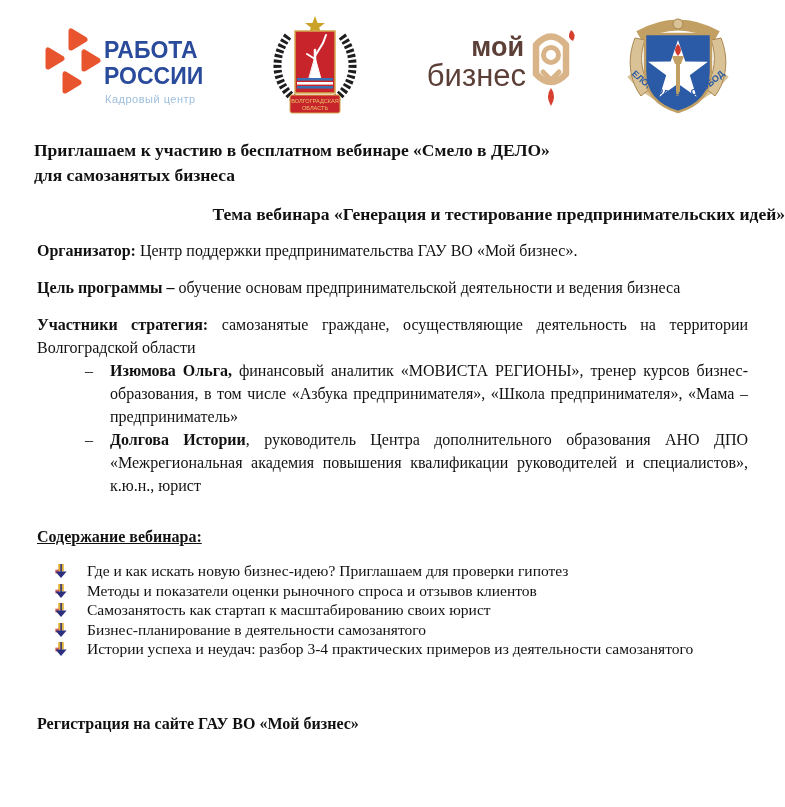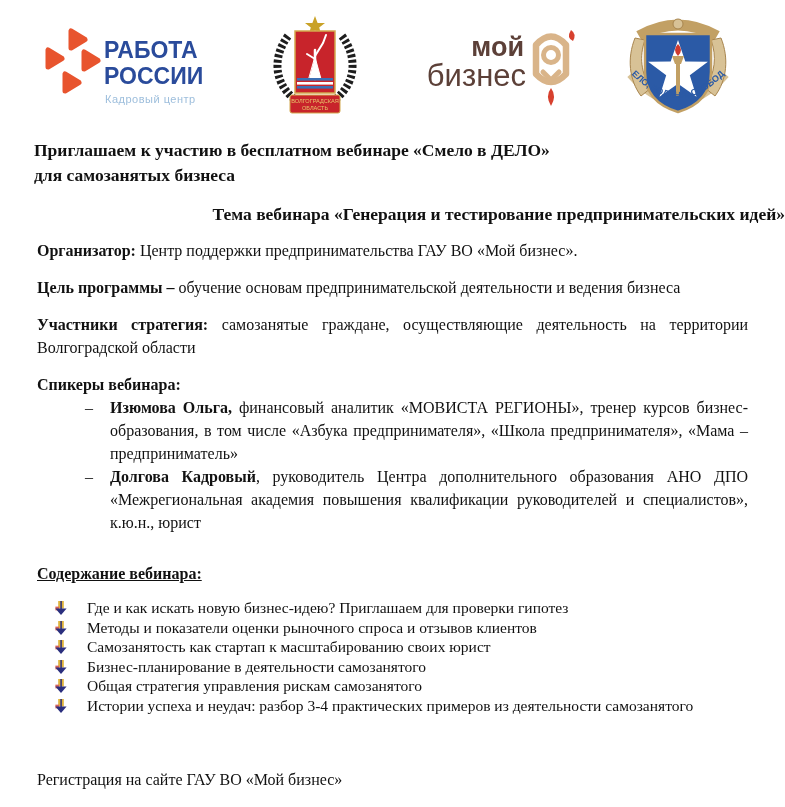--- a/index.html
+++ b/index.html
@@ -55,21 +55,21 @@
     position: relative;
     padding-left: 50px;
     line-height: 19.5px;
     font-size: 15.5px;
   }
   .topic-item .bullet-ico {
     position: absolute;
     left: 17px; top: 3px;
     width: 14px; height: 15px;
   }
-  .footer-reg { margin-top: 56px; font-weight: normal; }
+  .footer-reg { margin-top: 56px; font-weight: bold; }
   .logo-sans text { font-family: "Liberation Sans", sans-serif; }
 </style>
 </head>
 <body>
 
 <div class="logos-row">
 
   <svg class="logo-sans" width="182" height="96" viewBox="0 0 182 96">
     <g fill="#e8542e" stroke="#e8542e" stroke-width="5" stroke-linejoin="round">
       <polygon points="29,13 29,30 43,21.5"></polygon>
@@ -144,28 +144,27 @@
 <div class="subtitle">Тема вебинара «Генерация и тестирование предпринимательских идей»</div>
 
 <div class="doc-body">
 
   <p class="para"><b>Организатор:</b><span> Центр поддержки предпринимательства ГАУ ВО «Мой бизнес».</span></p>
 
   <p class="para"><b>Цель программы –</b><span> обучение основам предпринимательской деятельности и ведения бизнеса</span></p>
 
   <p class="para"><b>Участники стратегия:</b><span> самозанятые граждане, осуществляющие деятельность на территории Волгоградской области</span></p>
 
-  <p class="heading"><b>Спикеры вебинара:</b></p>
 
   <ul class="speakers-list">
     <li class="speaker-item">
       <span class="dash">–</span><b>Изюмова Ольга,</b><span> финансовый аналитик «МОВИСТА РЕГИОНЫ», тренер курсов бизнес-образования, в том числе «Азбука предпринимателя», «Школа предпринимателя», «Мама – предприниматель»</span>
     </li>
     <li class="speaker-item">
-      <span class="dash">–</span><b>Долгова Кадровый</b><span>, руководитель Центра дополнительного образования АНО ДПО «Межрегиональная академия повышения квалификации руководителей и специалистов», к.ю.н., юрист</span>
+      <span class="dash">–</span><b>Долгова Истории</b><span>, руководитель Центра дополнительного образования АНО ДПО «Межрегиональная академия повышения квалификации руководителей и специалистов», к.ю.н., юрист</span>
     </li>
   </ul>
 
   <p class="heading underlined" style="margin-top:28px"><b><span>Содержание вебинара:</span></b></p>
 
   <ul class="topics-list">
     <li class="topic-item">
       <svg class="bullet-ico" viewBox="0 0 14 16">
           <rect x="4" y="0" width="6" height="8" fill="#e0b43c"></rect>
           <rect x="1" y="6" width="4" height="4" fill="#d4635d"></rect>
@@ -201,28 +200,19 @@
         </svg>
       <span>Бизнес-планирование в деятельности самозанятого</span>
     </li>
     <li class="topic-item">
       <svg class="bullet-ico" viewBox="0 0 14 16">
           <rect x="4" y="0" width="6" height="8" fill="#e0b43c"></rect>
           <rect x="1" y="6" width="4" height="4" fill="#d4635d"></rect>
           <polygon points="1,8 13,8 7,15" fill="#2b2f7e"></polygon>
           <rect x="6.3" y="0" width="1.6" height="10" fill="#2b2f7e"></rect>
         </svg>
-      <span>Общая стратегия управления рискам самозанятого</span>
-    </li>
-    <li class="topic-item">
-      <svg class="bullet-ico" viewBox="0 0 14 16">
-          <rect x="4" y="0" width="6" height="8" fill="#e0b43c"></rect>
-          <rect x="1" y="6" width="4" height="4" fill="#d4635d"></rect>
-          <polygon points="1,8 13,8 7,15" fill="#2b2f7e"></polygon>
-          <rect x="6.3" y="0" width="1.6" height="10" fill="#2b2f7e"></rect>
-        </svg>
       <span>Истории успеха и неудач: разбор 3-4 практических примеров из деятельности самозанятого</span>
     </li>
   </ul>
 
   <p class="footer-reg">Регистрация на сайте ГАУ ВО «Мой бизнес»</p>
 
 </div>
 
 </body></html>

